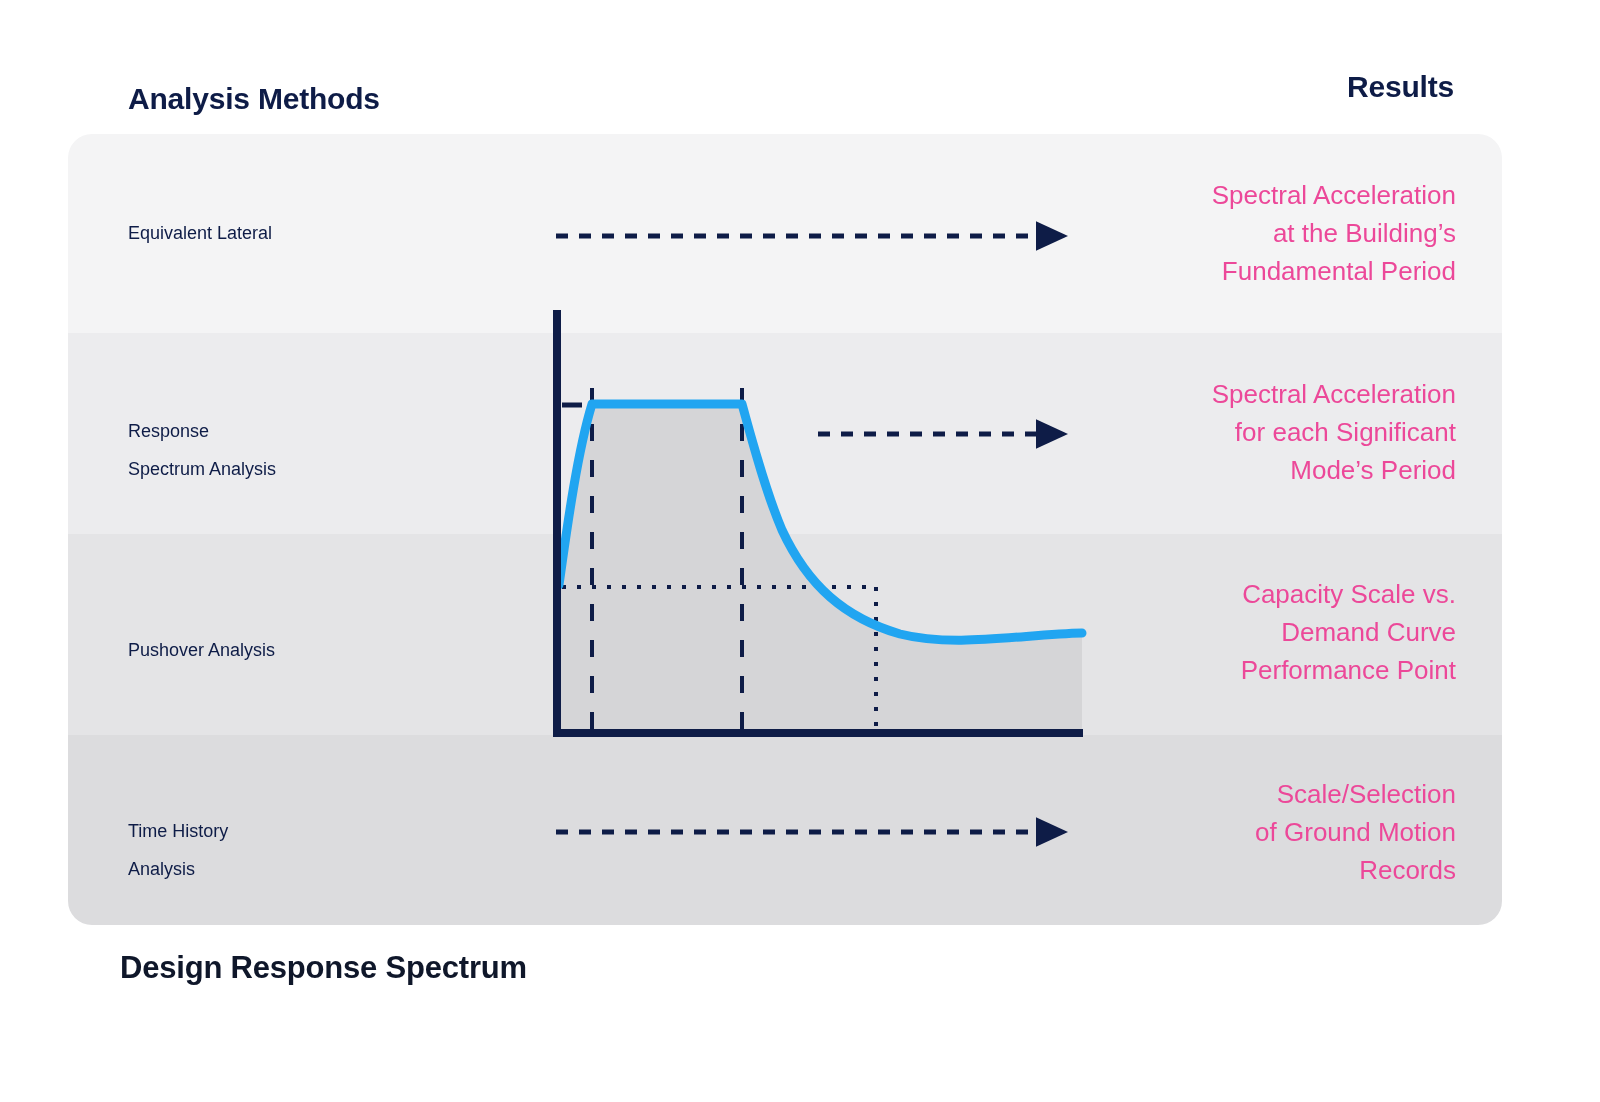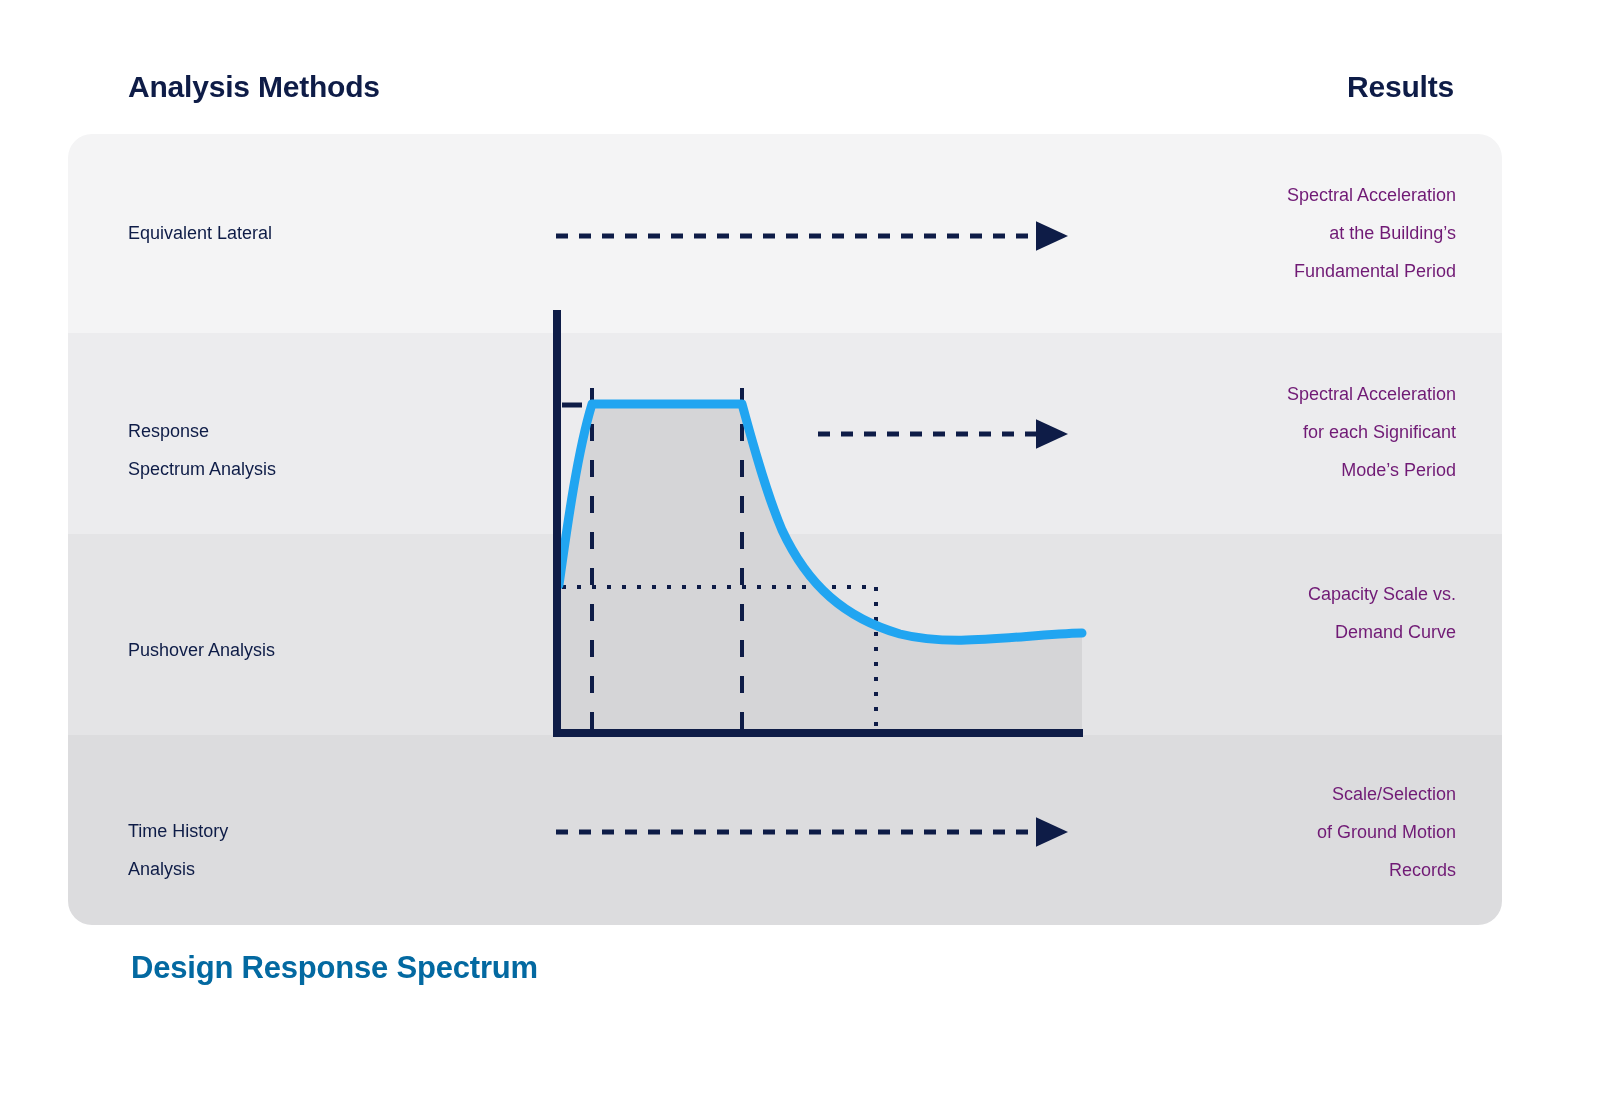--- a/index.html
+++ b/index.html
@@ -25,21 +25,21 @@
 
   
   .col-header {
     position: absolute;
     font-size: 30px;
     font-weight: 700;
     letter-spacing: -0.2px;
     color: #0e1c47;
     white-space: nowrap;
   }
-  #hdr-methods { left: 128px; top: 70px; }
+  #hdr-methods { left: 128px; top: 82px; }
   #hdr-results { right: 146px; top: 70px; text-align: right; }
 
   
   .card {
     position: absolute;
     left: 68px;
     top: 134px;
     width: 1434px;
     height: 791px;
     border-radius: 24px;
@@ -63,24 +63,24 @@
     font-size: 18px;
     line-height: 38px;
     font-weight: 400;
     color: #0e1c47;
     text-align: left;
   }
   .row-result {
     position: absolute;
     right: 46px;
     width: 420px;
-    font-size: 18px;
+    font-size: 26px;
     line-height: 38px;
     font-weight: 400;
-    color: #701a75;
+    color: #ec4899;
     text-align: right;
   }
   .rm-1 { top: 80px; }
   .rm-2 { top: 278px; }
   .rm-3 { top: 497px; }
   .rm-4 { top: 678px; }
 
   .rr-1 { top: 42px; }
   .rr-2 { top: 241px; }
   .rr-3 { top: 441px; }
@@ -91,26 +91,26 @@
     position: absolute;
     left: 0; top: 0;
     width: 1600px;
     height: 1102px;
     pointer-events: none;
   }
 
   
   #caption {
     position: absolute;
-    left: 131px;
+    left: 120px;
     top: 950px;
     font-size: 31px;
     font-weight: 700;
     letter-spacing: -0.2px;
-    color: #0369a1;
+    color: #0f172a;
     white-space: nowrap;
   }
 </style>
 </head>
 <body>
 
 <div class="stage">
 
   <div id="hdr-methods" class="col-header">Analysis Methods</div>
   <div id="hdr-results" class="col-header">Results</div>
@@ -142,20 +142,21 @@
       <div>Fundamental Period</div>
     </div>
     <div class="row-result rr-2">
       <div>Spectral Acceleration</div>
       <div>for each Significant</div>
       <div>Mode’s Period</div>
     </div>
     <div class="row-result rr-3">
       <div>Capacity Scale vs.</div>
       <div>Demand Curve</div>
+      <div>Performance Point</div>
     </div>
     <div class="row-result rr-4">
       <div>Scale/Selection</div>
       <div>of Ground Motion</div>
       <div>Records</div>
     </div>
   </div>
 
   <svg class="overlay" viewBox="0 0 1600 1102">
     <defs>

